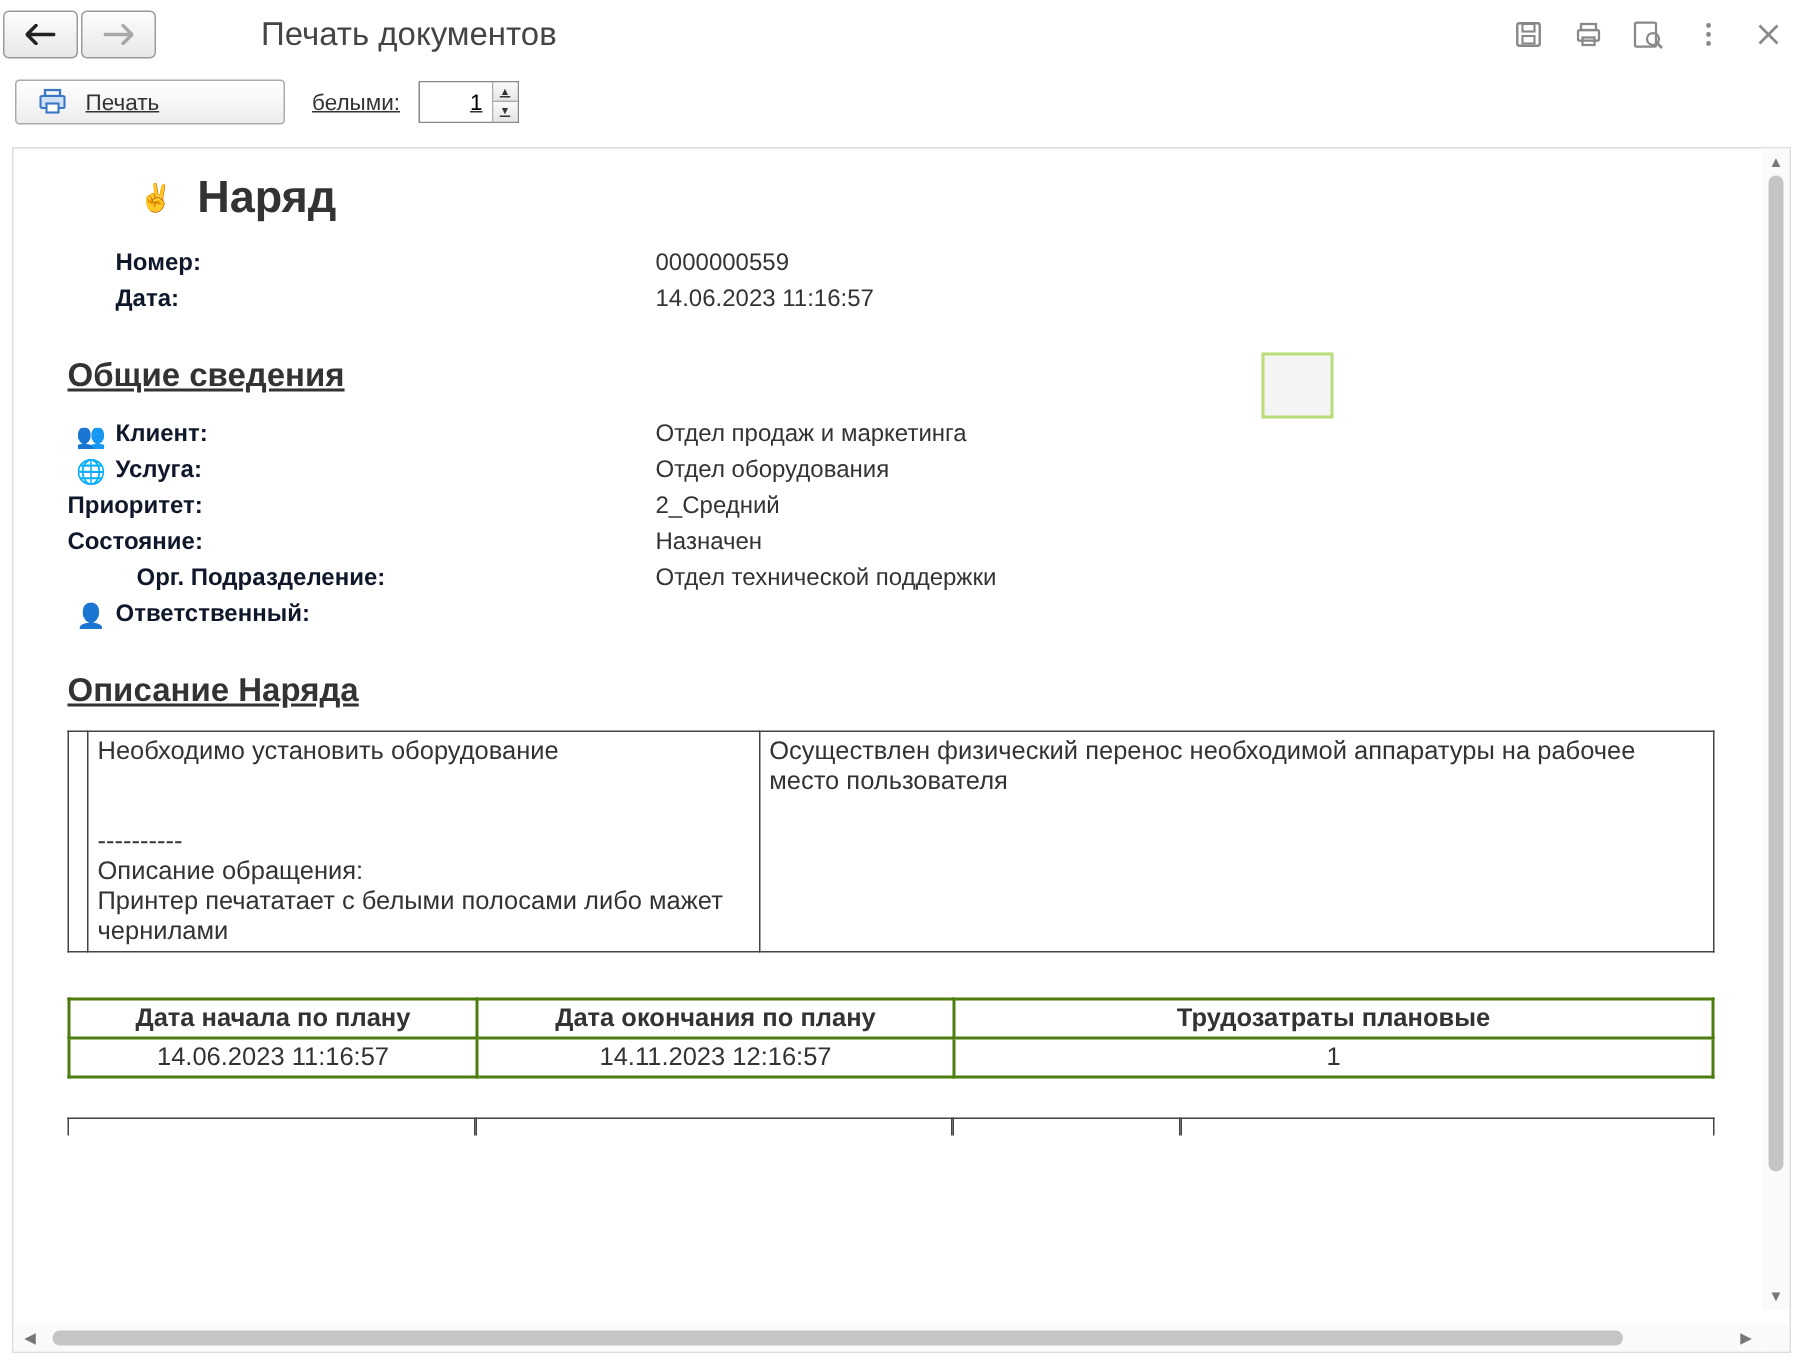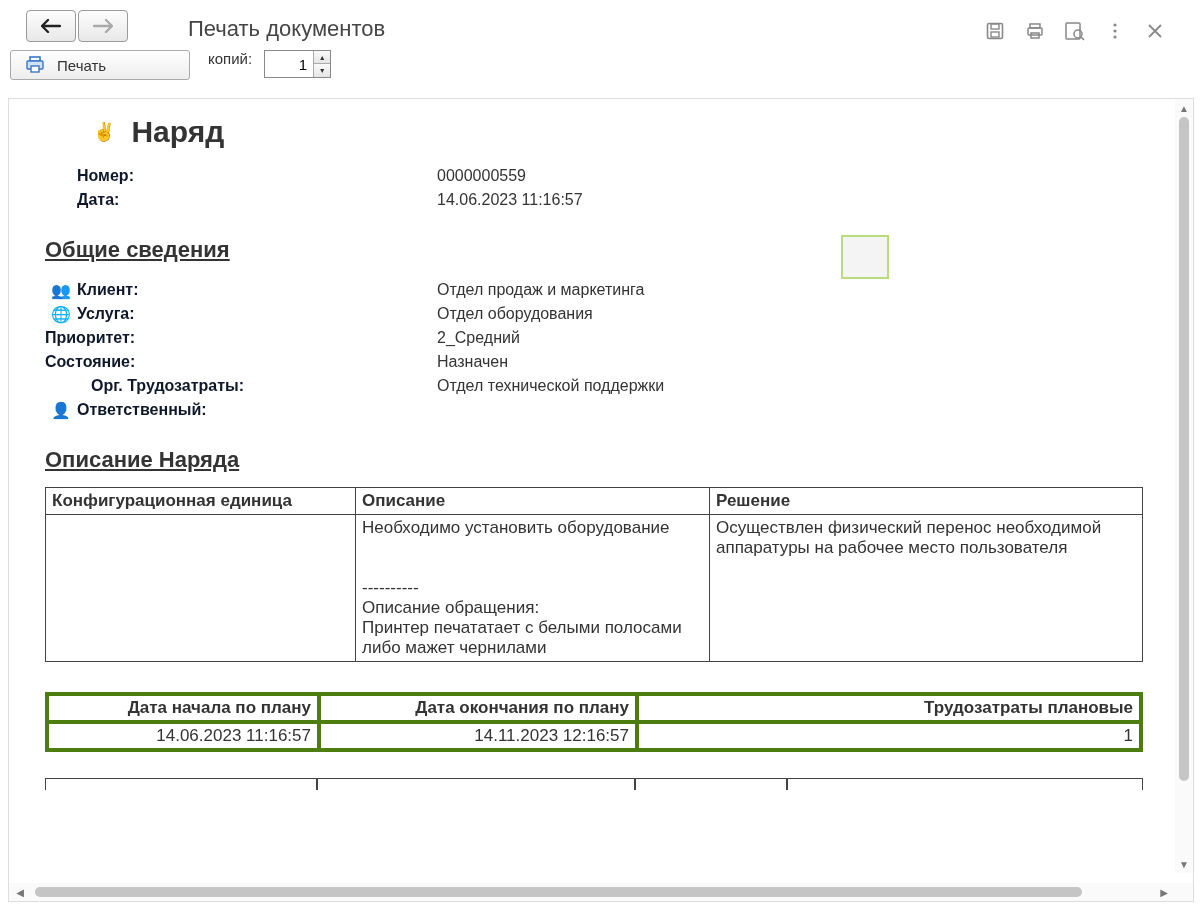--- a/index.html
+++ b/index.html
@@ -8,22 +8,23 @@
     font-family: Arial, Helvetica, sans-serif;
     font-size: 14px;
     color: #333;
     background: #fff;
     width: 1202px;
     height: 907px;
     overflow: hidden;
   }
   .titlebar {
     display: flex;
-    align-items: flex-end;
-    padding: 4px 26px;
+    align-items: center;
+    padding: 4px 2px;
+    gap: 10px;
     height: 46px;
   }
   .nav-btn {
     width: 50px;
     height: 32px;
     border: 1px solid #999;
     border-radius: 4px;
     background: linear-gradient(#fdfdfd, #e8e8e8);
     display: inline-flex;
     align-items: center;
@@ -44,23 +45,25 @@
     align-items: center;
     padding-right: 10px;
   }
   .titlebar-icon {
     width: 22px; height: 22px;
     display:flex; align-items: center; justify-content:center;
     color:#777;
   }
   .toolbar {
     display: flex;
+    align-items: center;
     gap: 12px;
     padding: 4px 10px;
     height: 44px;
+    text-decoration: underline;
   }
   .tb-btn {
     height: 30px;
     border: 1px solid #aaa;
     border-radius: 3px;
     background: linear-gradient(#fff, #ededed);
     display: inline-flex;
     align-items: center;
     justify-content: center;
     gap: 12px;
@@ -176,23 +179,23 @@
     text-align:left;
   }
   table.data th { font-weight:bold; }
   
   table.plan {
     border-collapse: collapse;
     width: 1098px;
     margin-top: 30px;
   }
   table.plan th, table.plan td {
-    border:4px solid #4d7c0f;
+    border:2px solid #4d7c0f;
     padding:2px 6px;
-    text-align:right;
+    text-align:center;
     font-size:17px;
   }
   table.plan th {font-weight:bold;}
   
   .cut-edge {
     margin-top: 26px;
     height: 12px;
     position:relative;
   }
   .cut-edge span{
@@ -259,21 +262,21 @@
 
 <div class="toolbar">
   <div class="tb-btn print">
     <svg width="20" height="18" viewBox="0 0 20 18">
         <rect x="5" y="1" width="10" height="4" fill="none" stroke="#3a78c5" stroke-width="1.6"></rect>
         <rect x="2" y="5" width="16" height="8" rx="1" fill="#cfe1f7" stroke="#3a78c5" stroke-width="1.4"></rect>
         <rect x="6" y="10" width="8" height="6" fill="#fff" stroke="#3a78c5" stroke-width="1.4"></rect>
       </svg>
     <span>Печать</span>
   </div>
-  <span class="copies-label">копий:</span>
+  <span class="copies-label">белыми:</span>
   <div class="spin-wrap">
     <input class="spin-input" value="1" style="">
     <div class="spin-btns">
       <div>▲</div>
       <div>▼</div>
     </div>
   </div>
 </div>
 
 <div class="doc-viewport">
@@ -317,39 +320,34 @@
         <span class="kv-key" style="width:392px; margin-left:-32px;">Приоритет:</span>
         <span class="kv-val">2_Средний</span>
       </div>
       <div class="kv-row">
         <span class="kv-icon"></span>
         <span class="kv-key" style="width:392px; margin-left:-32px;">Состояние:</span>
         <span class="kv-val">Назначен</span>
       </div>
       <div class="kv-row">
         <span class="kv-icon"></span>
-        <span class="kv-key" style="padding-left:14px;">Орг. Трудозатраты:</span>
+        <span class="kv-key" style="padding-left:14px;">Орг. Подразделение:</span>
         <span class="kv-val">Отдел технической поддержки</span>
       </div>
       <div class="kv-row">
         <span class="kv-icon">👤</span>
         <span class="kv-key">Ответственный:</span>
         <span class="kv-val"></span>
       </div>
     </div>
 
     <div class="section-title">Описание Наряда</div>
 
     <table class="data">
       <tbody>
-          <tr>
-        <th style="width:310px;">Конфигурационная единица</th>
-        <th style="width:354px;">Описание</th>
-        <th>Решение</th>
-      </tr>
       <tr>
         <td></td>
         <td style="white-space:pre-line;">Необходимо установить оборудование
 
 
 ----------
 Описание обращения:
 Принтер печататает с белыми полосами либо мажет чернилами</td>
         <td>Осуществлен физический перенос необходимой аппаратуры на рабочее место пользователя</td>
       </tr>

